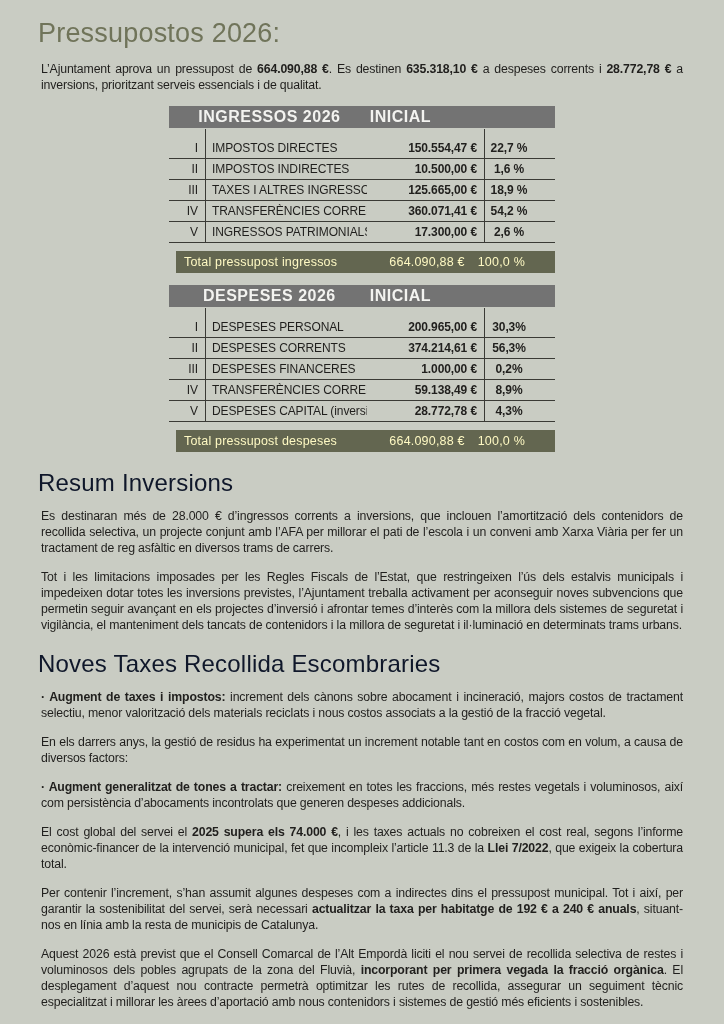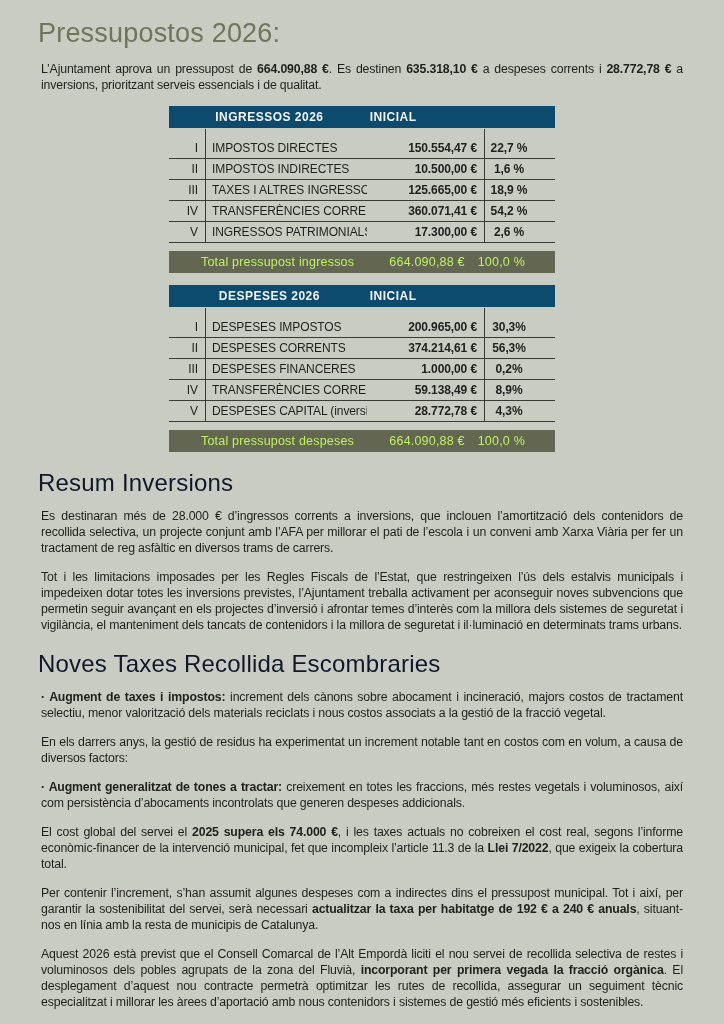--- a/index.html
+++ b/index.html
@@ -23,22 +23,22 @@
   p.body-text {
     margin:0 3px 13px; font-size:12.3px; line-height:16px;
     letter-spacing:-.15px; text-align:justify;
   }
   p.compact { letter-spacing:-.45px; }
 
   
   .budget-table { width:386px; margin:0 auto 12px; }
   .band { height:22px; display:flex; align-items:center; box-sizing:border-box; }
   .band.black {
-    background:#0c4a6e; color:#f3f3f0;
-    font-weight:bold; font-size:12px; letter-spacing:.5px;
+    background:#737373; color:#f3f3f0;
+    font-weight:bold; font-size:16px; letter-spacing:.5px;
   }
   .band.black .c1 { width:52%; text-align:center; }
   .band.black .c2 { width:44%; }
 
   .rows { margin:10px 0 8px; position:relative; }
   .rows::before, .rows::after {
     content:''; position:absolute; top:-9px; bottom:0; width:1px; background:#3a3a35;
   }
   .rows::before { left:36px; }
   .rows::after  { right:70px; }
@@ -47,23 +47,24 @@
     height:20px; align-items:center;
     border-bottom:1px solid #3a3a35;
     font-size:12px; letter-spacing:-.1px;
   }
   .cell.num    { text-align:right; padding-right:7px; }
   .cell.label  { padding-left:7px; white-space:nowrap; overflow:hidden; }
   .cell.amount { text-align:right; font-weight:bold; padding-right:8px; white-space:nowrap; }
   .cell.pct    { text-align:center; font-weight:bold; padding-right:22px; white-space:nowrap; }
 
   .band.total {
-    background:#636650; color:#bef264;
+    background:#636650; color:#fef9c3;
     font-size:12.5px; letter-spacing:.2px;
-    padding:0 30px 0 32px;
+    padding:0 30px 0 8px;
+    margin-left:7px;
   }
   .total-right { margin-left:auto; display:flex; gap:13px; white-space:nowrap; }
 </style>
 </head>
 <body>
 
 <div class="page">
 
   <h1 class="title">Pressupostos 2026:</h1>
 
@@ -116,21 +117,21 @@
   </section>
 
   <section class="budget-table">
     <div class="band black">
       <span class="c1">DESPESES 2026</span>
       <span class="c2">INICIAL</span>
     </div>
     <div class="rows">
       <div class="row">
         <span class="cell num">I</span>
-        <span class="cell label">DESPESES IMPOSTOS</span>
+        <span class="cell label">DESPESES PERSONAL</span>
         <span class="cell amount">200.965,00 €</span>
         <span class="cell pct">30,3%</span>
       </div>
       <div class="row">
         <span class="cell num">II</span>
         <span class="cell label">DESPESES CORRENTS</span>
         <span class="cell amount">374.214,61 €</span>
         <span class="cell pct">56,3%</span>
       </div>
       <div class="row">

